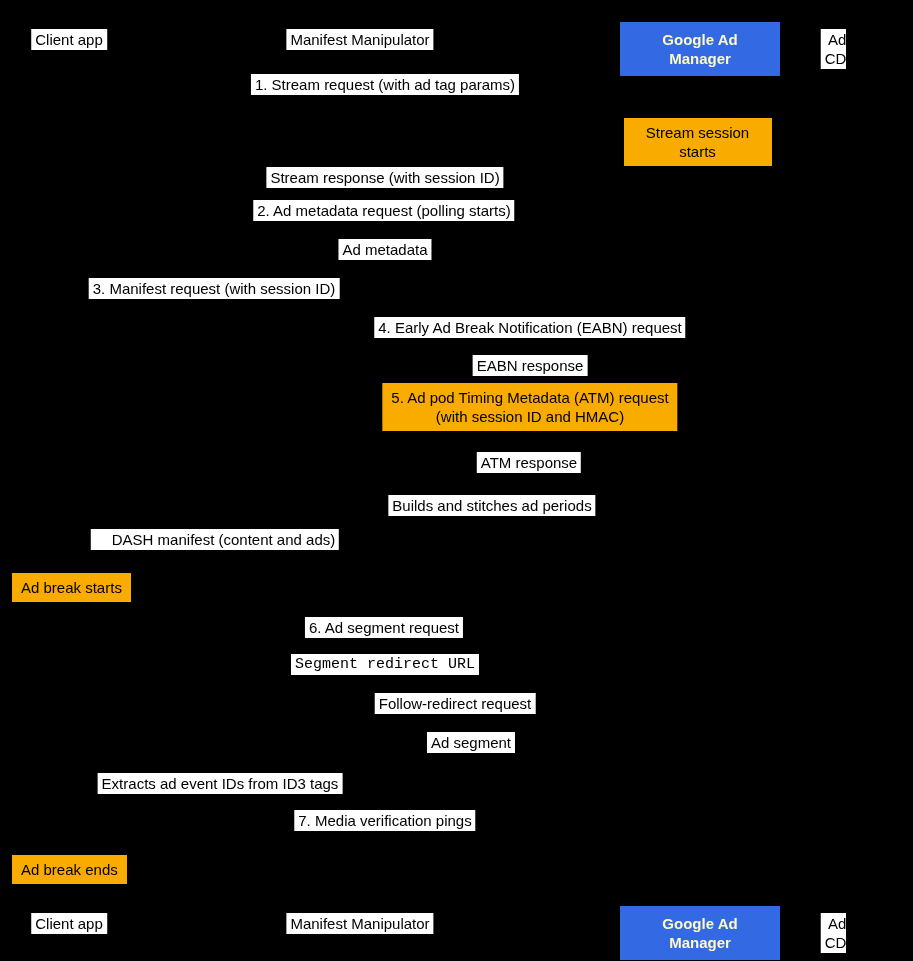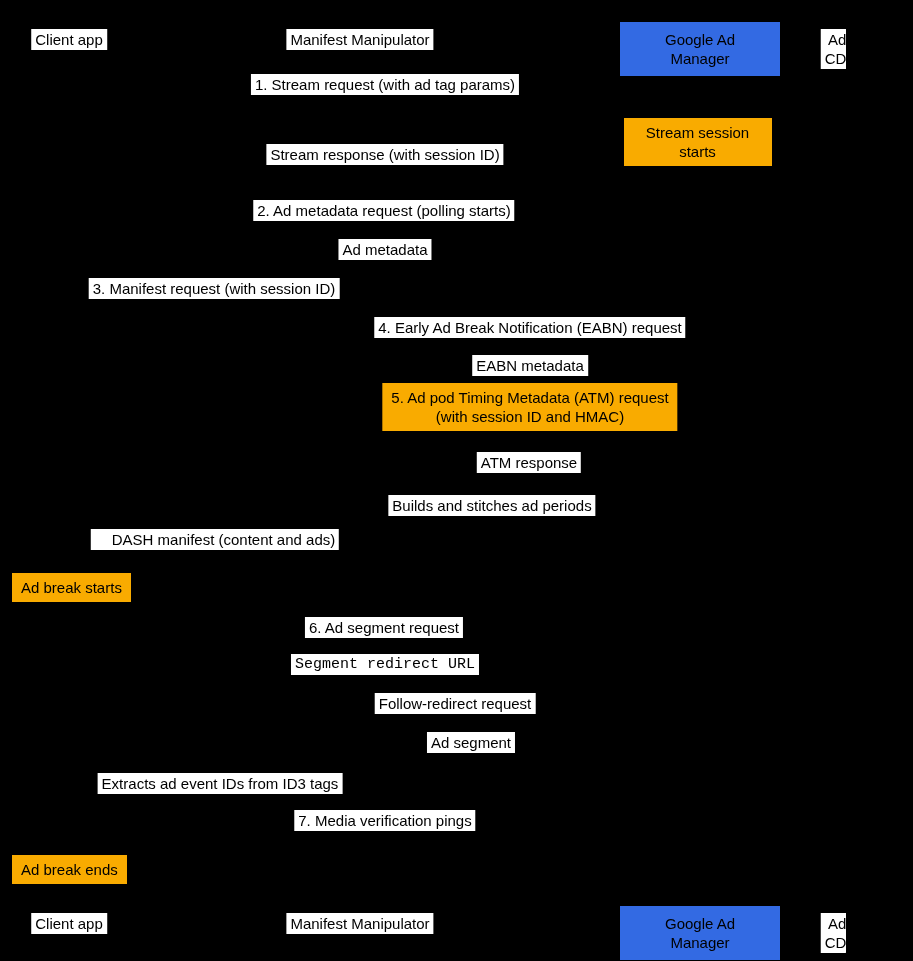--- a/index.html
+++ b/index.html
@@ -8,44 +8,44 @@
     overflow:hidden;font-family:"Liberation Sans",sans-serif;border-radius:9px;
   }
   .label{
     position:absolute;background:var(--label-bg,#fff);color:var(--label-text,#000);
     font-size:15px;line-height:19px;padding:1px 4px;white-space:pre-line;text-align:center;
     box-sizing:border-box;
   }
   .centered{transform:translateX(-50%);}
   .note{background:var(--note-yellow,#F9AB00);padding:5px 9px;}
   .actor-blue{
-    background:var(--actor-blue,#336AE3);color:#000000;font-weight:normal;
+    background:var(--actor-blue,#336AE3);color:#fef9c3;font-weight:bold;
     padding:8px 27px;min-width:160px;
   }
 </style>
 </head>
 <body>
 
 <div class="canvas" style="--bg: #000000; --label-bg: #FFFFFF; --label-text: #000000; --note-yellow: #F9AB00; --actor-blue: #336AE3;">
     <div class="label centered" style="left: 69px; top: 29px;">Client app</div>
     <div class="label centered" style="left: 360px; top: 29px;">Manifest Manipulator</div>
     <div class="label centered actor-blue" style="left: 700px; top: 22px;">Google Ad Manager</div>
     <div class="label centered" style="left: 841px; top: 29px;">Ads CDN</div>
     <div class="label centered" style="left: 69px; top: 913px;">Client app</div>
     <div class="label centered" style="left: 360px; top: 913px;">Manifest Manipulator</div>
     <div class="label centered actor-blue" style="left: 700px; top: 906px;">Google Ad Manager</div>
     <div class="label centered" style="left: 841px; top: 913px;">Ads CDN</div>
     <div class="label centered" style="left: 385px; top: 74px;">1. Stream request (with ad tag params)</div>
     <div class="label centered note" style="left: 698px; top: 118px; padding-left: 8px;">Stream session starts</div>
-    <div class="label centered" style="left: 385px; top: 144px;">Stream response (with session ID)</div>
+    <div class="label centered" style="left: 385px; top: 167px;">Stream response (with session ID)</div>
     <div class="label centered" style="left: 384px; top: 200px;">2. Ad metadata request (polling starts)</div>
     <div class="label centered" style="left: 385px; top: 239px;">Ad metadata</div>
     <div class="label centered" style="left: 214px; top: 278px;">3. Manifest request (with session ID)</div>
     <div class="label centered" style="left: 530px; top: 317px;">4. Early Ad Break Notification (EABN) request</div>
-    <div class="label centered" style="left: 530px; top: 355px;">EABN metadata</div>
+    <div class="label centered" style="left: 530px; top: 355px;">EABN response</div>
     <div class="label centered note" style="left: 530px; top: 383px; text-align: center;">5. Ad pod Timing Metadata (ATM) request
 (with session ID and HMAC)</div>
     <div class="label centered" style="left: 529px; top: 452px;">ATM response</div>
     <div class="label centered" style="left: 492px; top: 495px;">Builds and stitches ad periods</div>
     <div class="label centered" style="left: 215px; top: 529px; padding-left: 21px;">DASH manifest (content and ads)</div>
     <div class="label note" style="left: 12px; top: 573px;">Ad break starts</div>
     <div class="label centered" style="left: 384px; top: 617px;">6. Ad segment request</div>
     <div class="label centered" style="left: 385px; top: 654px; font-family: Liberation Mono, monospace;">Segment redirect URL</div>
     <div class="label centered" style="left: 455px; top: 693px;">Follow-redirect request</div>
     <div class="label centered" style="left: 456px; top: 732px; margin-left: 15px;">Ad segment</div>

